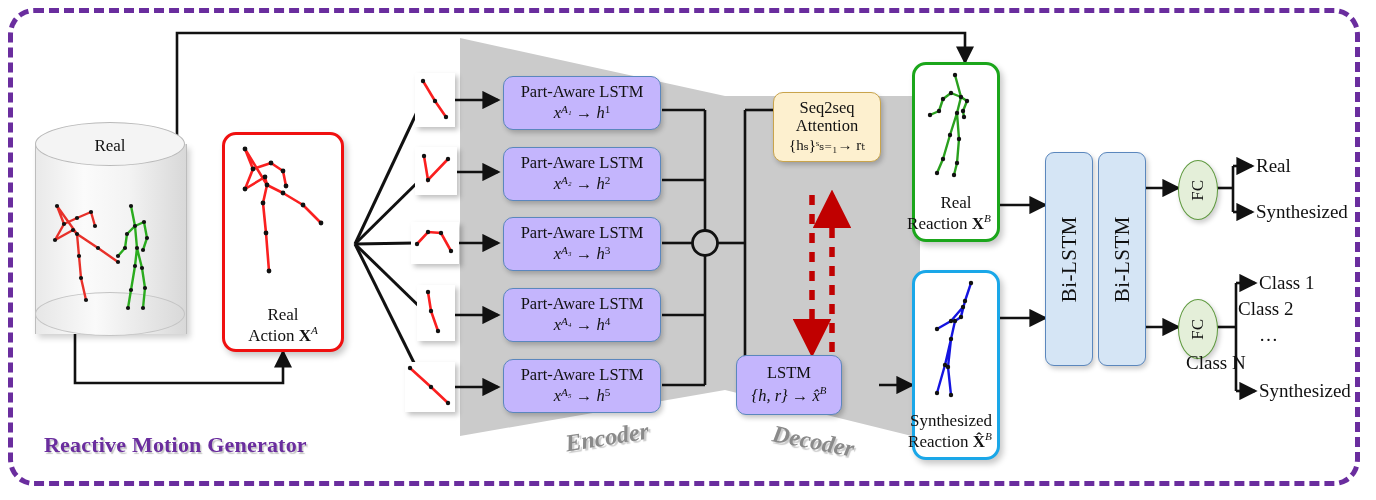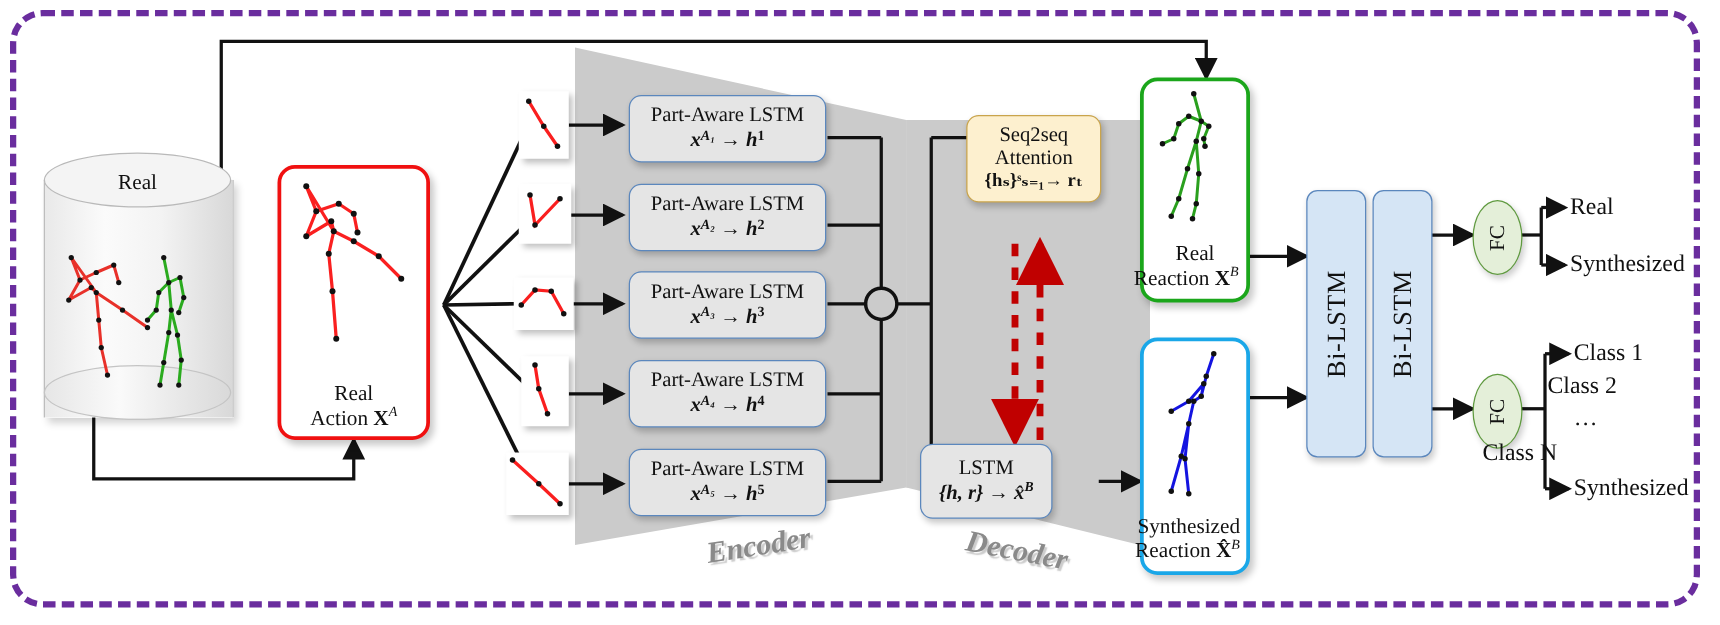--- a/index.html
+++ b/index.html
@@ -61,24 +61,24 @@
 
   
   .bowtie{left:460px;top:38px;width:460px;height:400px;}
 
   
   .mod{
     border-radius:10px;box-sizing:border-box;text-align:center;
     display:flex;flex-direction:column;align-items:center;justify-content:center;
     box-shadow:2px 3px 5px rgba(0,0,0,.22);
   }
-  .mod-blue{background:#e5e5e5;border:1.6px solid #5b87bd;}
+  .mod-blue{background:#c4b5fd;border:1.6px solid #5b87bd;}
   .mod-cream{background:#fdf0cf;border:1.8px solid #c9a44c;}
   .l1{font-size:16.5px;color:#111;line-height:1.1;}
-  .l2{font-size:16.5px;color:#111;line-height:1.25;margin-top:1px;font-weight:bold;}
+  .l2{font-size:16.5px;color:#111;line-height:1.25;margin-top:1px;}
   .mi{font-style:italic;}
   .sup2{font-size:.68em;vertical-align:.45em;}
 
   
   .enc-cap,.dec-cap{
     font-size:24px;font-weight:bold;font-style:italic;color:#8a8a8a;
     text-shadow:2px 2px 1px rgba(190,190,190,.8);white-space:nowrap;
   }
 
   
@@ -103,20 +103,21 @@
   .out-lbl{font-size:19px;color:#111;white-space:nowrap;}
   .ell{font-size:19px;letter-spacing:2px;}
   svg{display:block;overflow:visible;}
 </style>
 </head>
 <body>
 
 <div id="stage">
 
   <div class="abs dashed-box"></div>
+  <div class="abs gen-title">Reactive Motion Generator</div>
 
   <svg class="abs bowtie" width="460" height="400" viewBox="0 0 460 400">
     <polygon points="0,0 265,58 265,352 0,398" fill="#cbcbcb"></polygon>
     <polygon points="460,58 265,58 265,352 460,400" fill="#cbcbcb"></polygon>
     <polygon points="265,58 265,352 268,352 268,58" fill="#cbcbcb"></polygon>
   </svg>
 
   <svg class="abs" style="left:0;top:0" width="1376" height="500">
     <defs>
       <marker id="ah" markerWidth="7" markerHeight="7" refX="6" refY="3.5" orient="auto">

